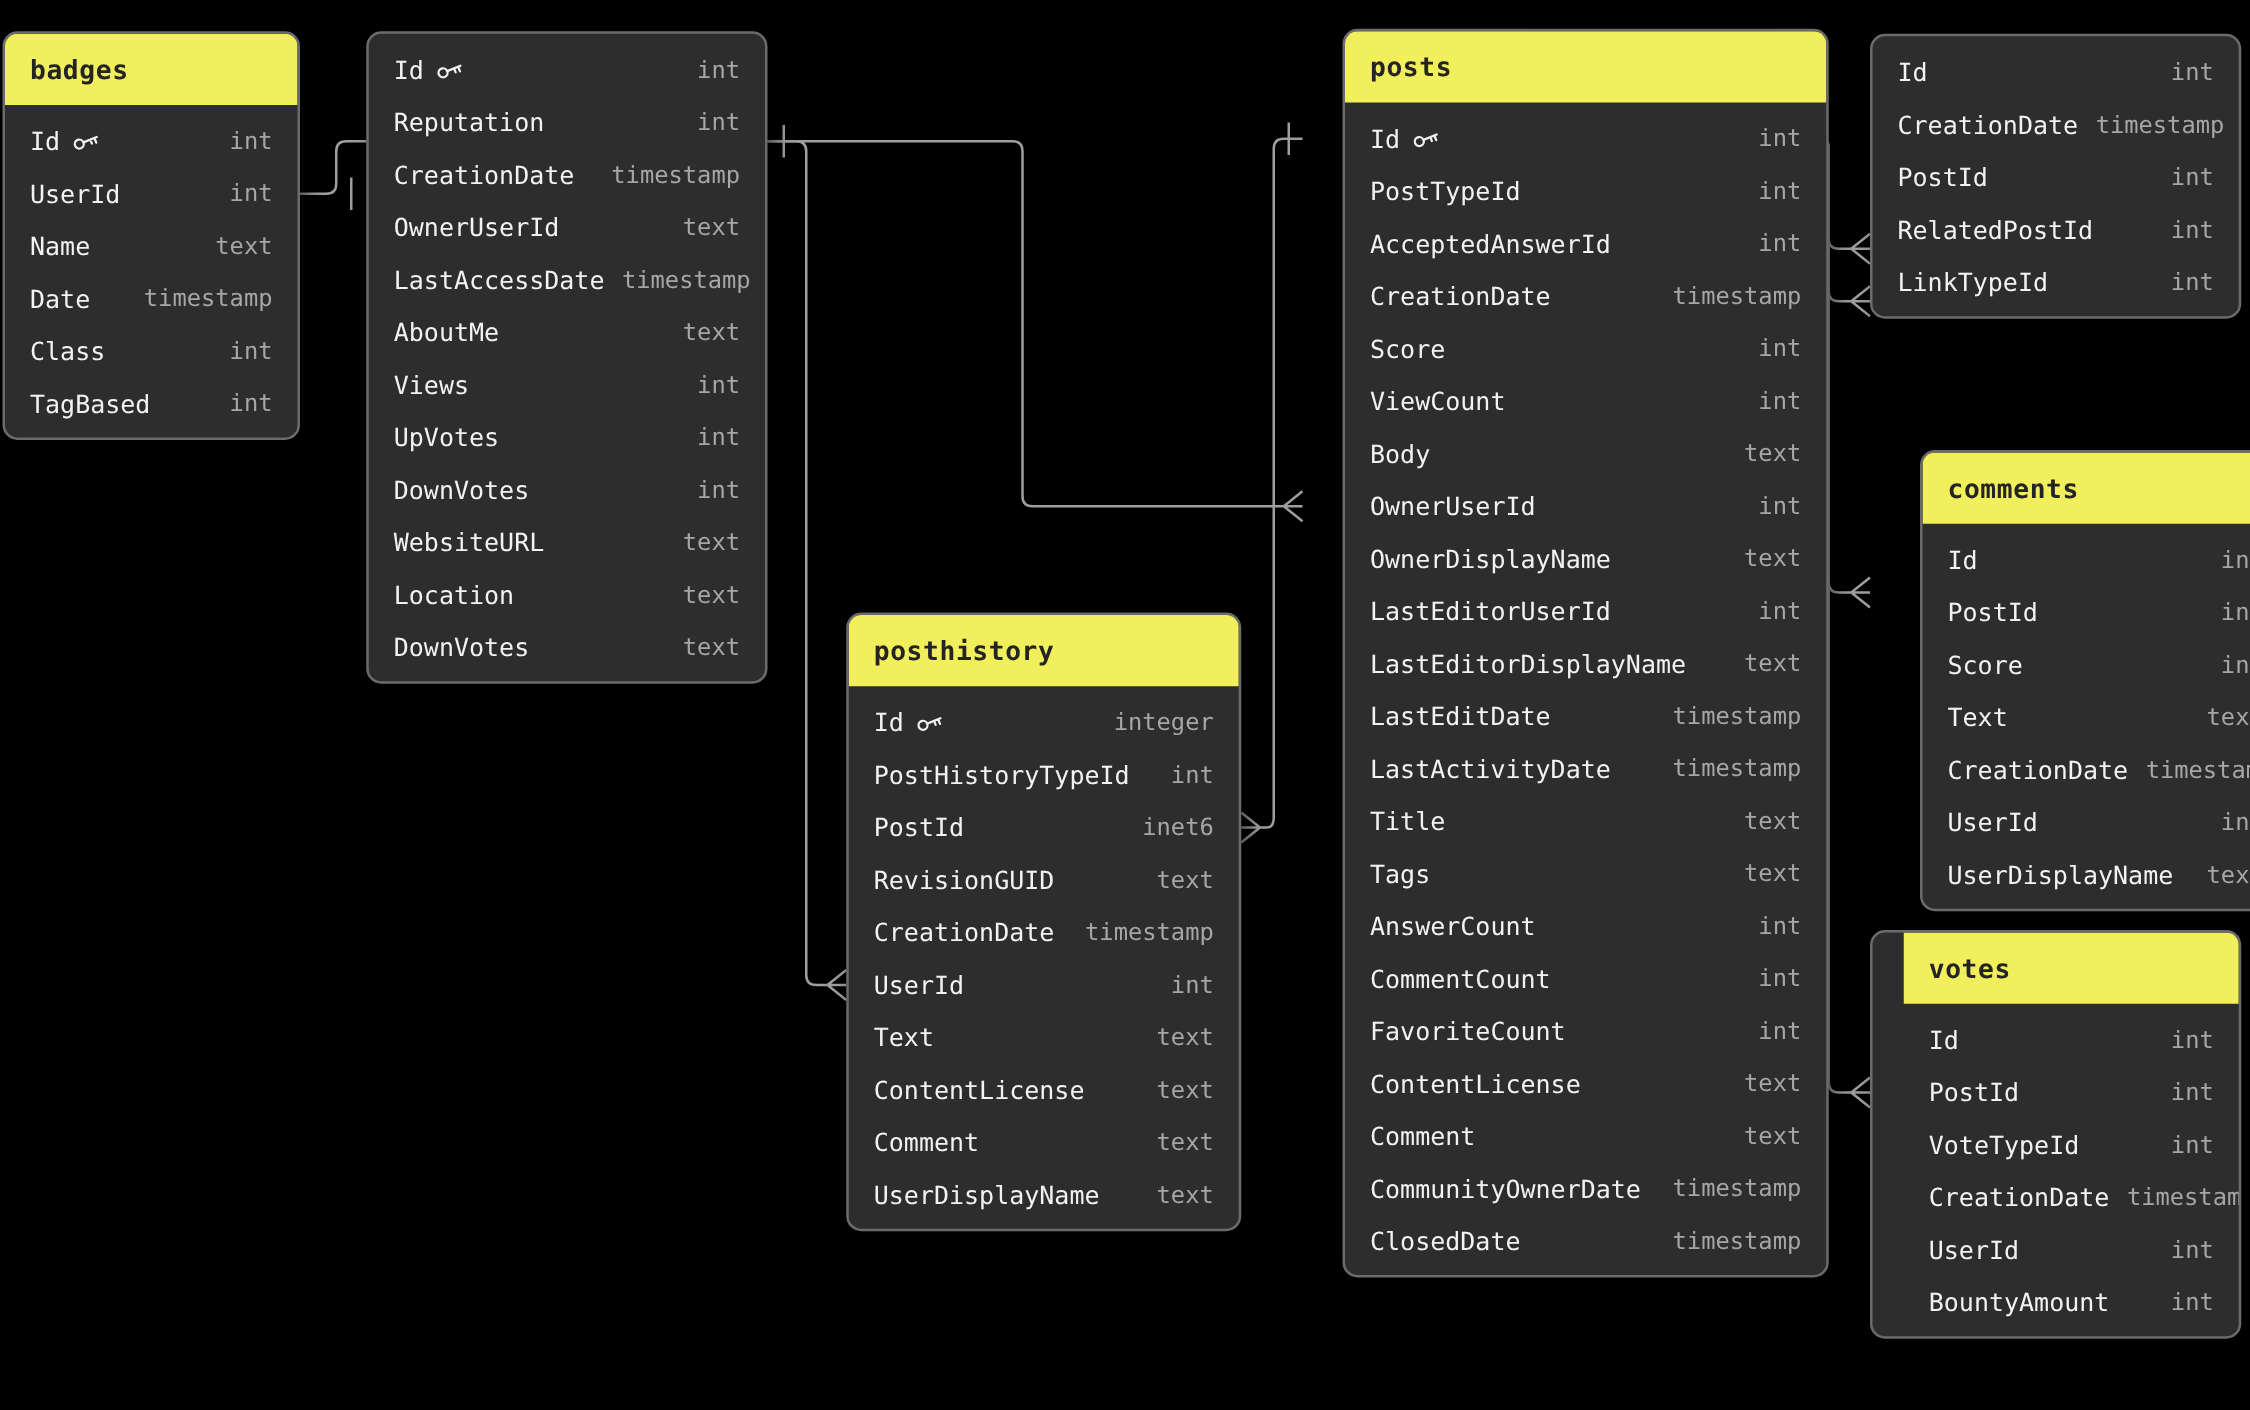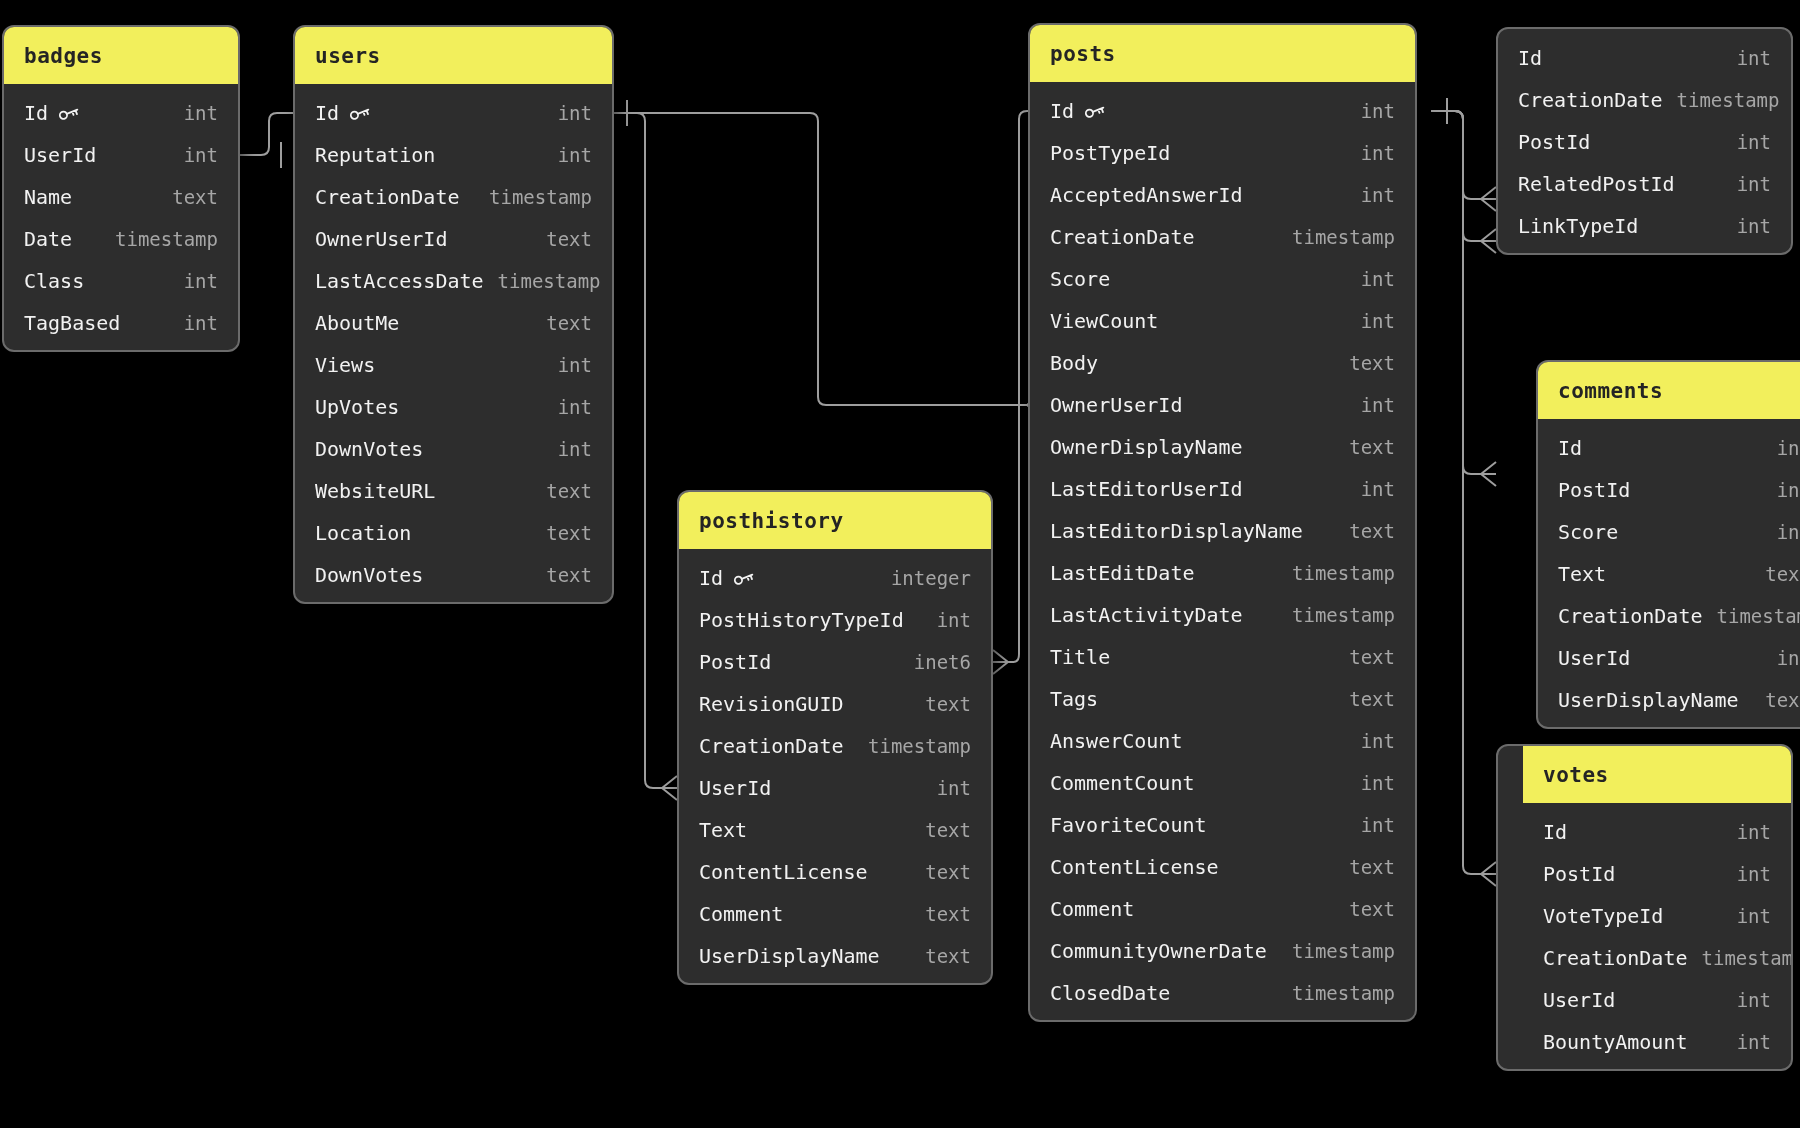--- a/index.html
+++ b/index.html
@@ -122,23 +122,20 @@
         </div>
         <div class="db-row">
           <span class="field-name">
             <span>TagBased</span>
           </span>
           <span class="field-type">int</span>
         </div>
       </div>
     </div>
     <div class="db-table" style="left: 293px; top: 25px; width: 321px;">
-      <div class="db-table-header">
-        <span>users</span>
-      </div>
       <div class="db-rows">
         <div class="db-row">
           <span class="field-name">
             <span>Id</span>
             <svg width="24" height="22" viewBox="0 0 24 22" class="pk-icon">
               <g transform="rotate(-22 12 11)" stroke="#f2f2f2" stroke-width="1.8" fill="none" stroke-linecap="round">
                 <circle cx="6" cy="11" r="3.6"></circle>
                 <path d="M9.6 11 L21 11 M15.5 11 L15.5 14.4 M19 11 L19 15"></path>
               </g>
             </svg>
@@ -279,21 +276,21 @@
           <span class="field-type">text</span>
         </div>
         <div class="db-row">
           <span class="field-name">
             <span>UserDisplayName</span>
           </span>
           <span class="field-type">text</span>
         </div>
       </div>
     </div>
-    <div class="db-table" style="left: 1028px; top: 23px; width: 389px;">
+    <div class="db-table" style="left: 1074px; top: 23px; width: 389px;">
       <div class="db-table-header">
         <span>posts</span>
       </div>
       <div class="db-rows">
         <div class="db-row">
           <span class="field-name">
             <span>Id</span>
             <svg width="24" height="22" viewBox="0 0 24 22" class="pk-icon">
               <g transform="rotate(-22 12 11)" stroke="#f2f2f2" stroke-width="1.8" fill="none" stroke-linecap="round">
                 <circle cx="6" cy="11" r="3.6"></circle>

